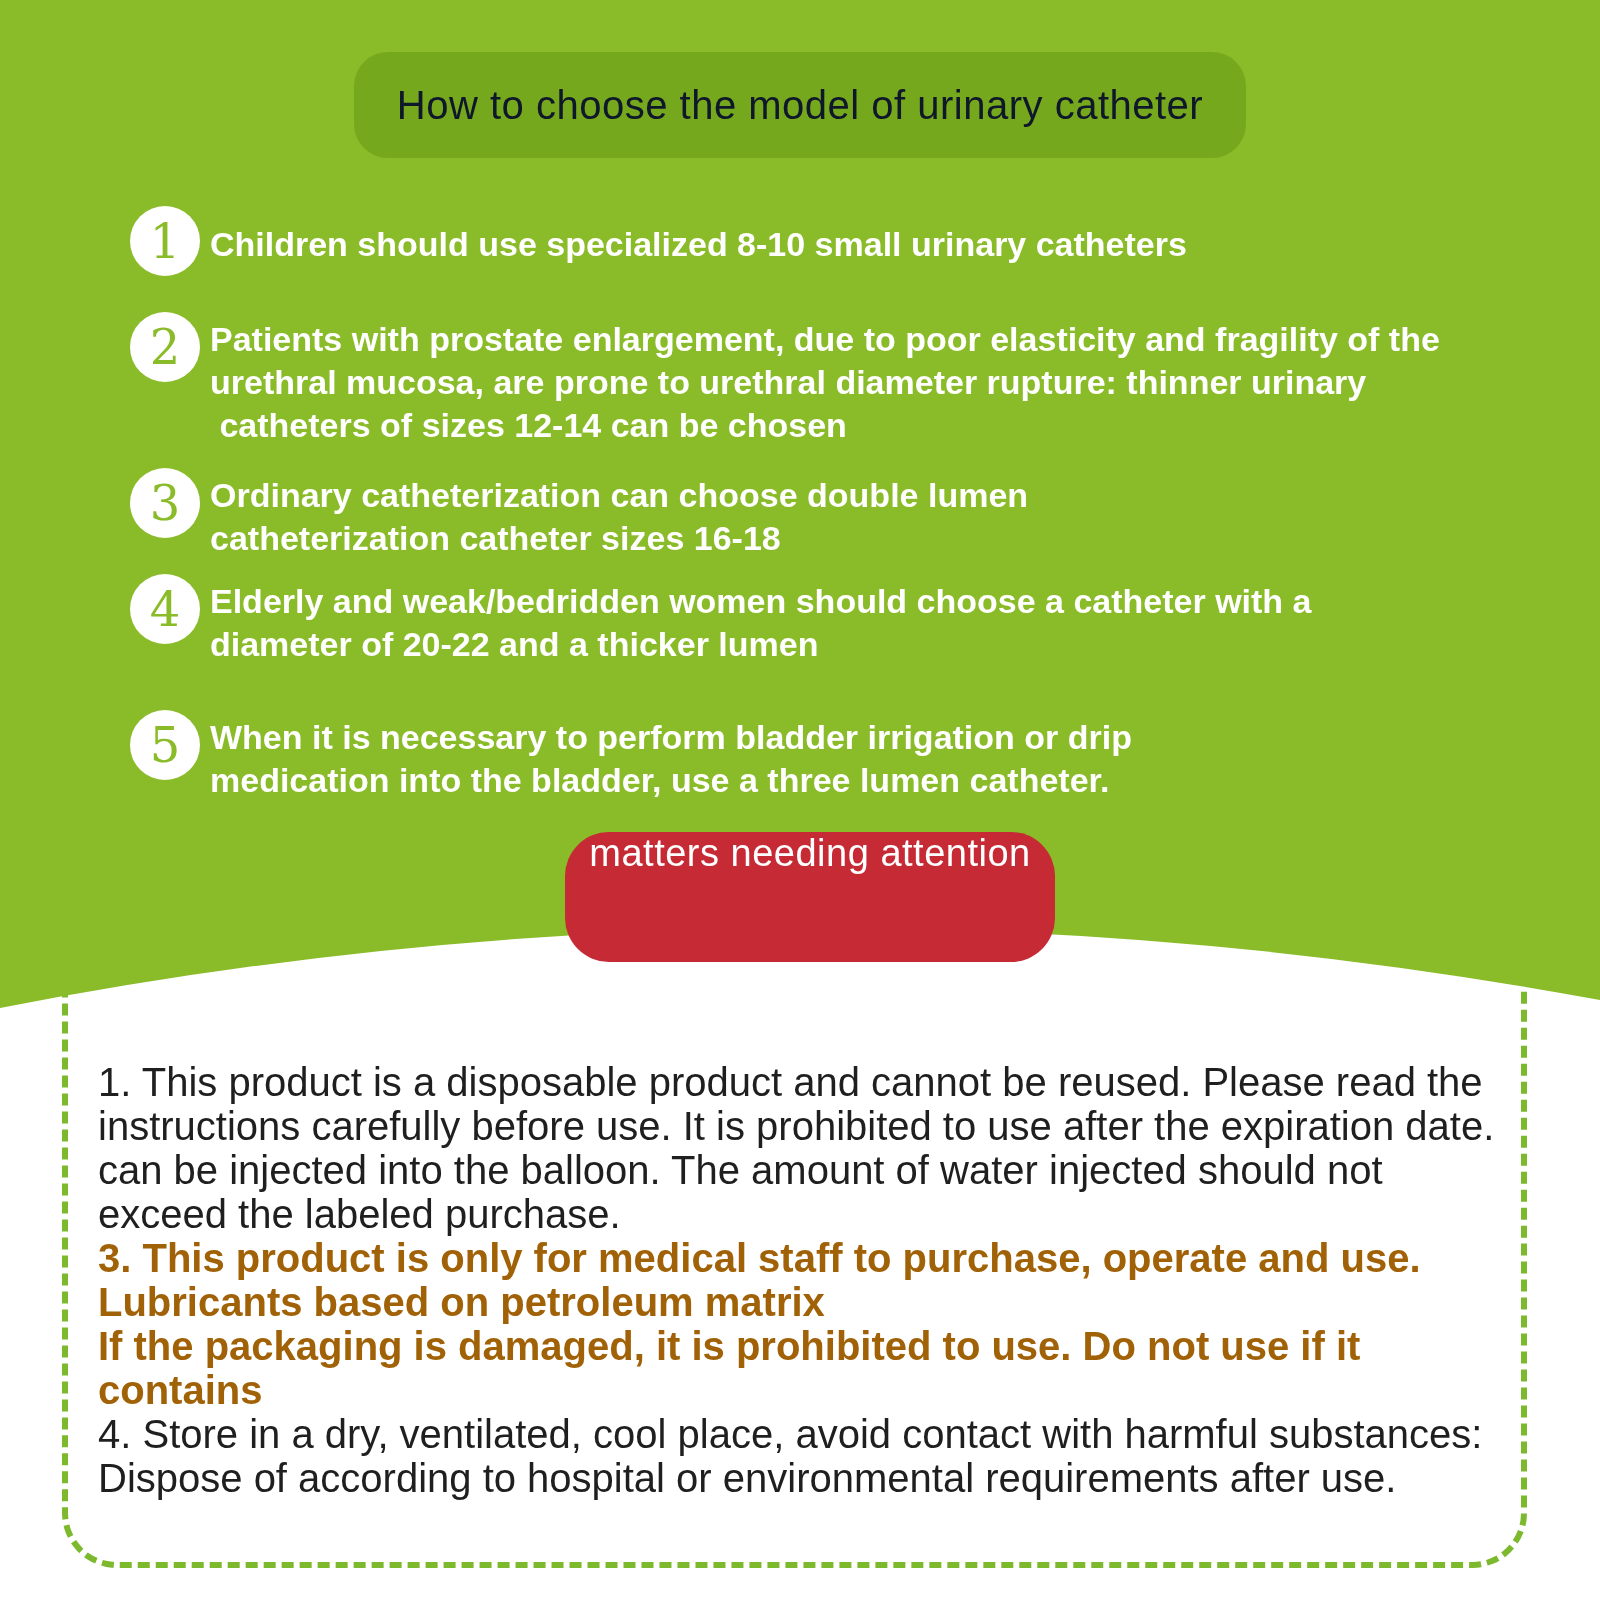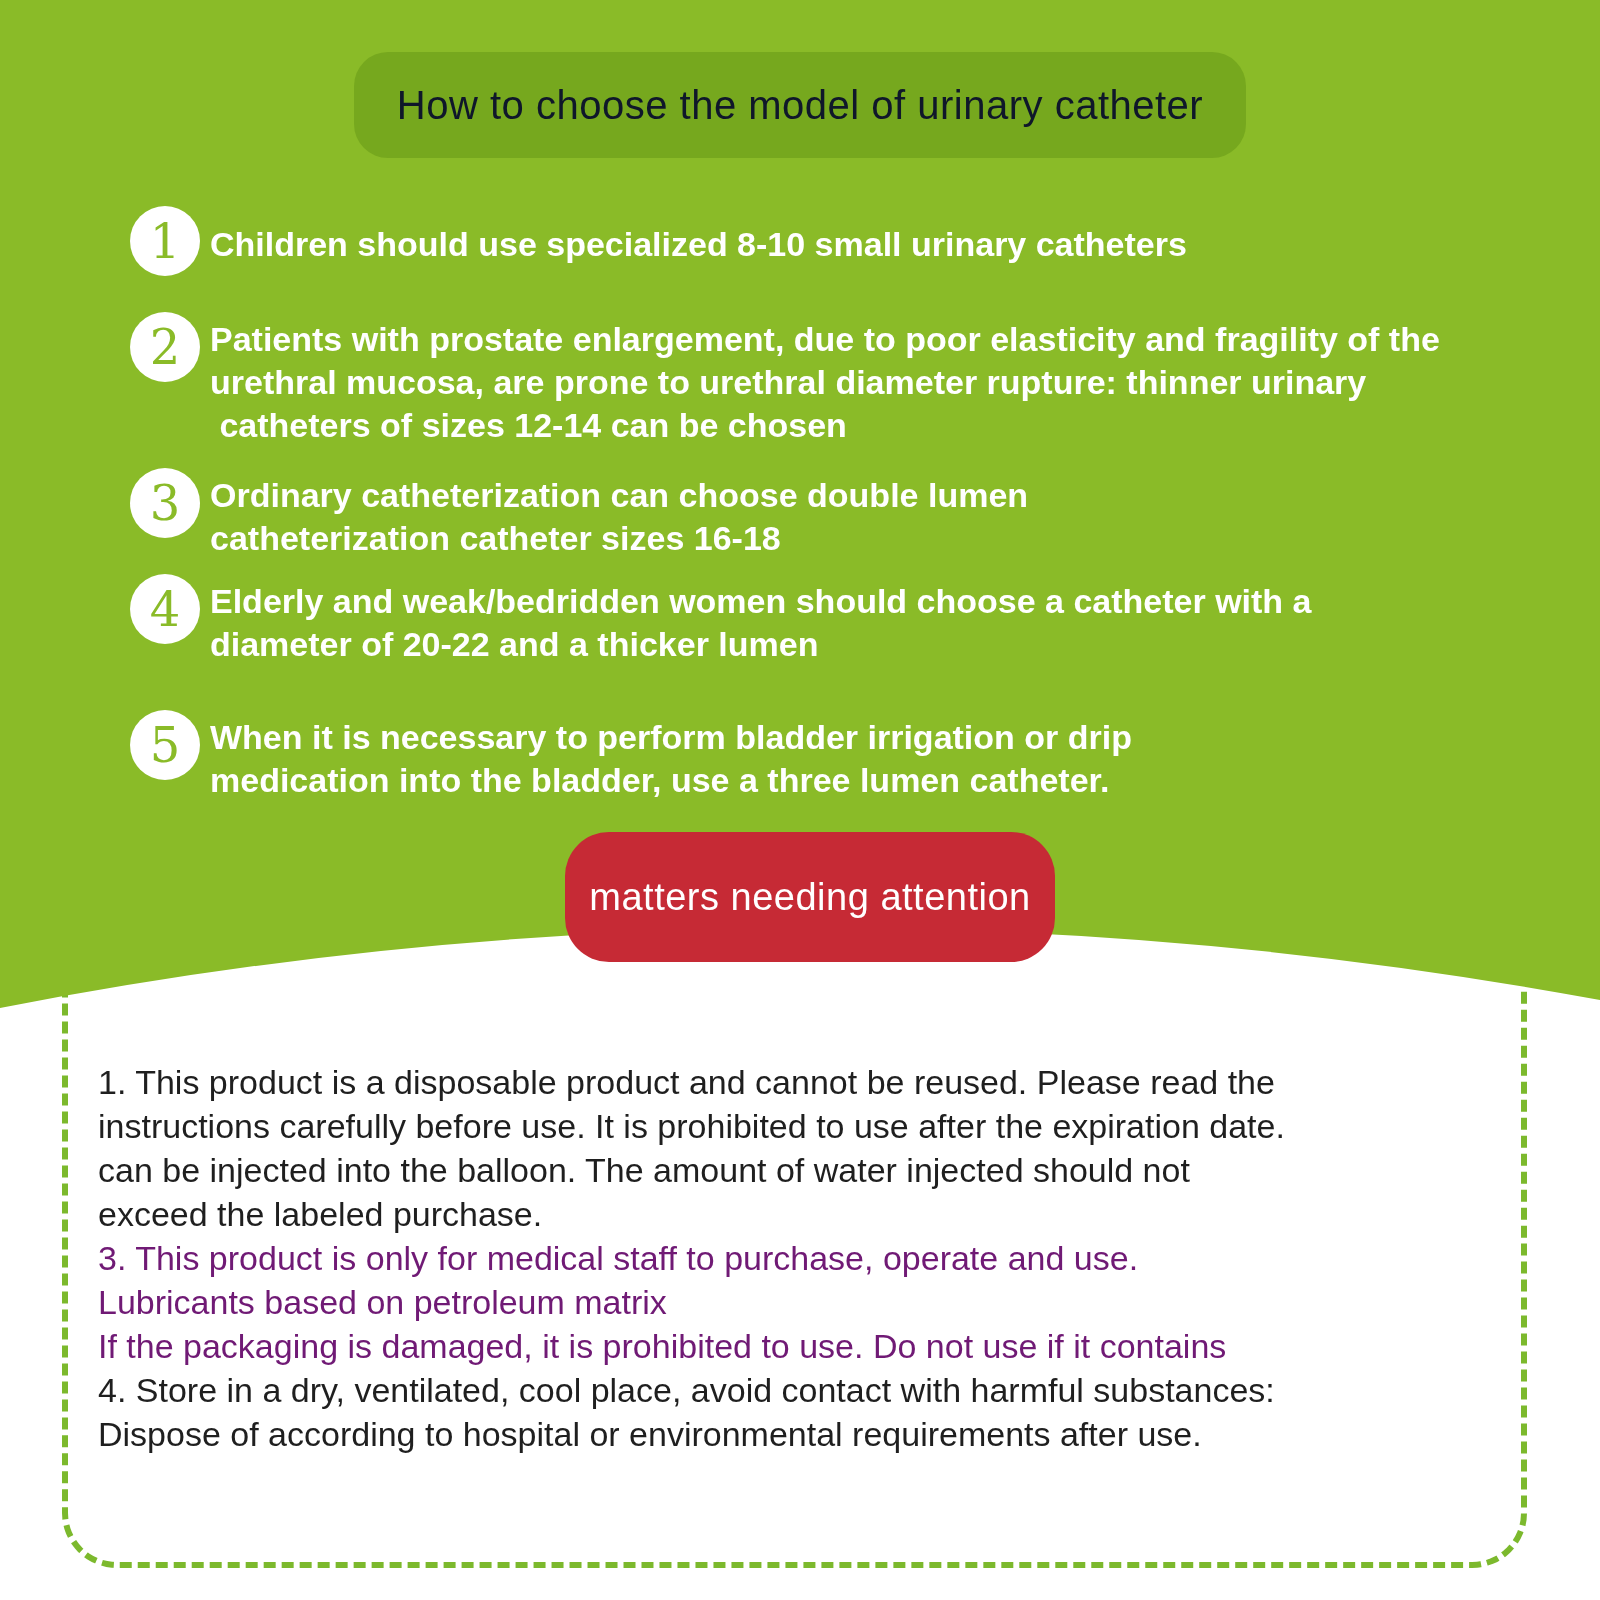--- a/index.html
+++ b/index.html
@@ -30,29 +30,29 @@
     display:flex;align-items:center;justify-content:center;
     font-family:"DejaVu Serif","Liberation Serif",serif;
     font-size:48px;line-height:1;
   }
   .item-text{font-size:34px;line-height:43px;padding-top:6px;}
   .item-text.single{padding-top:17px;}
   .item-line{white-space:pre-wrap;font-weight:bold;}
   .attention-banner{
     position:absolute;left:565px;top:832px;width:490px;height:130px;
     background:#c62a35;border-radius:44px;z-index:3;
-    display:flex;align-items:center;justify-content:center;
+    display:flex;align-items:flex-start;justify-content:center;
     color:#ffffff;font-size:38px;letter-spacing:0.5px;
   }
   .notes{
     position:absolute;left:98px;top:1060px;width:1420px;z-index:2;
-    font-size:34px;line-height:44px;color:#1f1f1f;
+    font-size:40px;line-height:44px;color:#1f1f1f;
   }
   .note-line{white-space:pre-wrap;}
-  .note-line.red{color:#701a75;}
+  .note-line.red{color:#a16207;font-weight:bold;}
 </style>
 </head>
 <body>
 
 <div id="stage">
 
   <div class="notes-panel"></div>
 
   <svg id="green-header" width="1600" height="1040" viewBox="0 0 1600 1040">
     <path d="M0,0 H1600 V1000 Q800,852 0,1008 Z" fill="#8abb28"></path>

